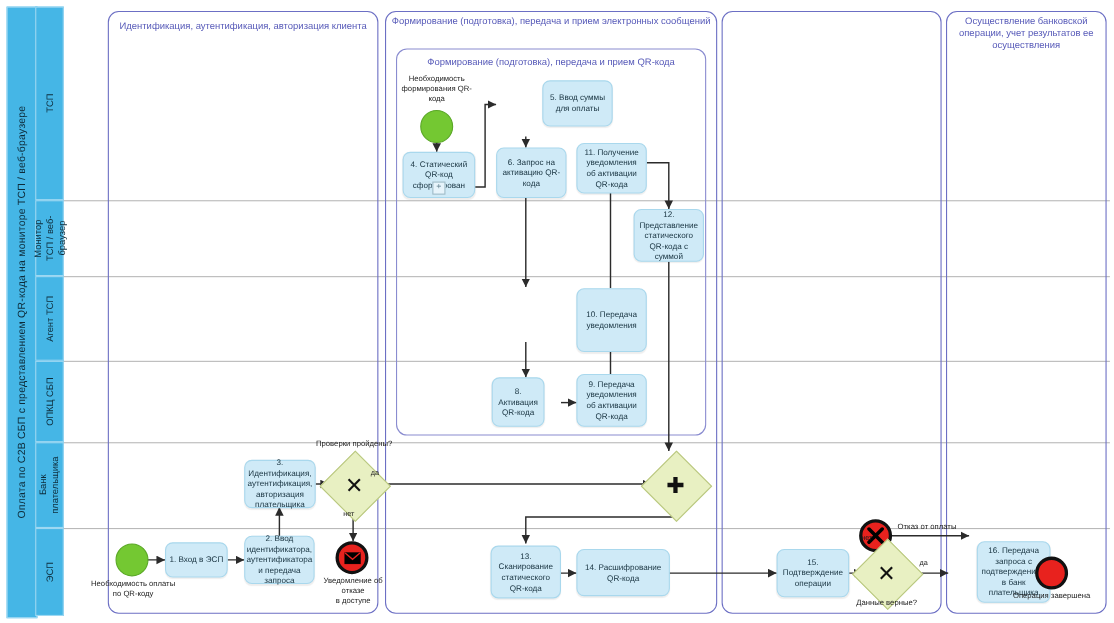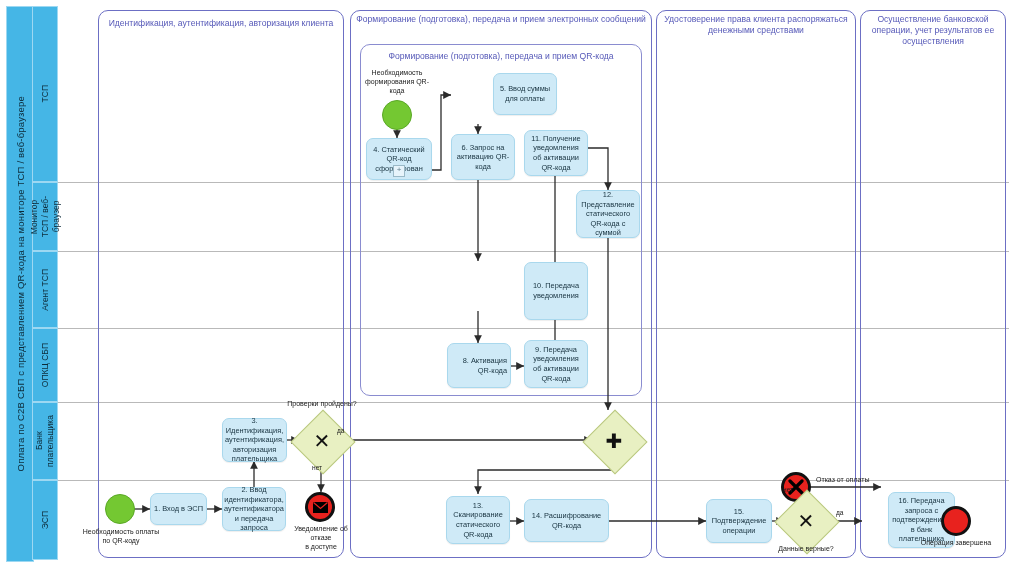--- a/index.html
+++ b/index.html
@@ -127,21 +127,20 @@
   <div class="lane-body" style="top:402px;height:78px;"></div>
   <div class="lane-body" style="top:480px;height:80px;"></div>
 
   <div class="phase" style="left:98px;top:10px;width:246px;height:548px;"></div>
   <div class="phase-t" style="left:98px;top:18px;width:246px;">Идентификация, аутентификация, авторизация клиента</div>
 
   <div class="phase" style="left:350px;top:10px;width:302px;height:548px;"></div>
   <div class="phase-t" style="left:352px;top:14px;width:298px;">Формирование (подготовка), передача и прием электронных сообщений</div>
 
   <div class="phase" style="left:656px;top:10px;width:200px;height:548px;"></div>
-  <div class="phase-t" style="left:656px;top:14px;width:200px;">Удостоверение права клиента распоряжаться денежными средствами</div>
 
   <div class="phase" style="left:860px;top:10px;width:146px;height:548px;"></div>
   <div class="phase-t" style="left:860px;top:14px;width:146px;">Осуществление банковской операции, учет результатов ее осуществления</div>
 
   <div class="subproc" style="left:360px;top:44px;width:282px;height:352px;"></div>
   <div class="subproc-t" style="left:360px;top:51px;width:282px;">Формирование (подготовка), передача и прием QR-кода</div>
 
   <svg class="conn">
     <defs>
       <marker id="ah" markerWidth="7" markerHeight="7" refX="6" refY="3" orient="auto">
@@ -218,21 +217,21 @@
 
   <div class="task" style="left:451px;top:73px;width:64px;height:42px;margin-left:42px;">
     <span>5. Ввод суммы для оплаты</span>
   </div>
 
   <div class="task" style="left:451px;top:134px;width:64px;height:46px;">
     <span>6. Запрос на активацию QR-кода</span>
   </div>
 
 
-  <div class="task" style="left:447px;top:343px;width:64px;height:45px;text-align:right;">
+  <div class="task" style="left:447px;top:343px;width:48px;height:45px;">
     <span>8. Активация QR-кода</span>
   </div>
 
   <div class="task" style="left:524px;top:340px;width:64px;height:48px;">
     <span>9. Передача уведомления об активации QR-кода</span>
   </div>
 
   <div class="task" style="left:524px;top:262px;width:64px;height:58px;">
     <span>10. Передача уведомления</span>
   </div>

